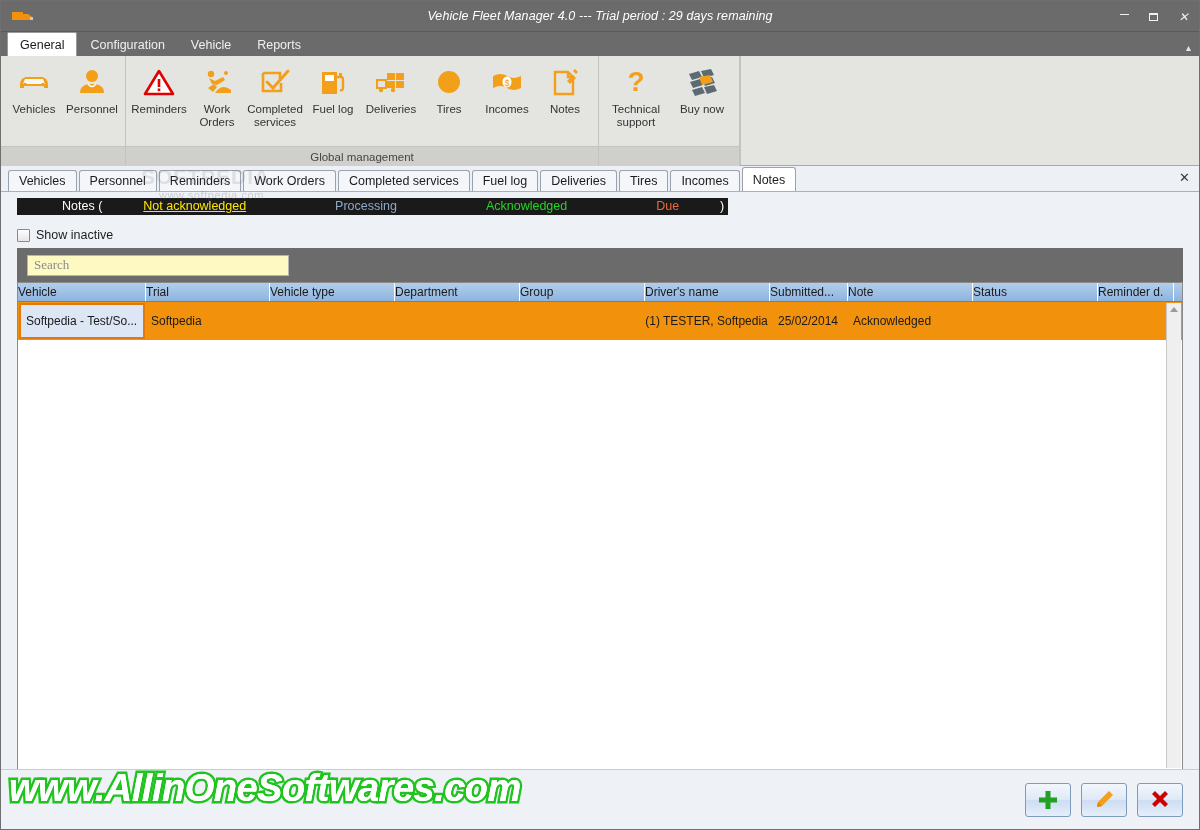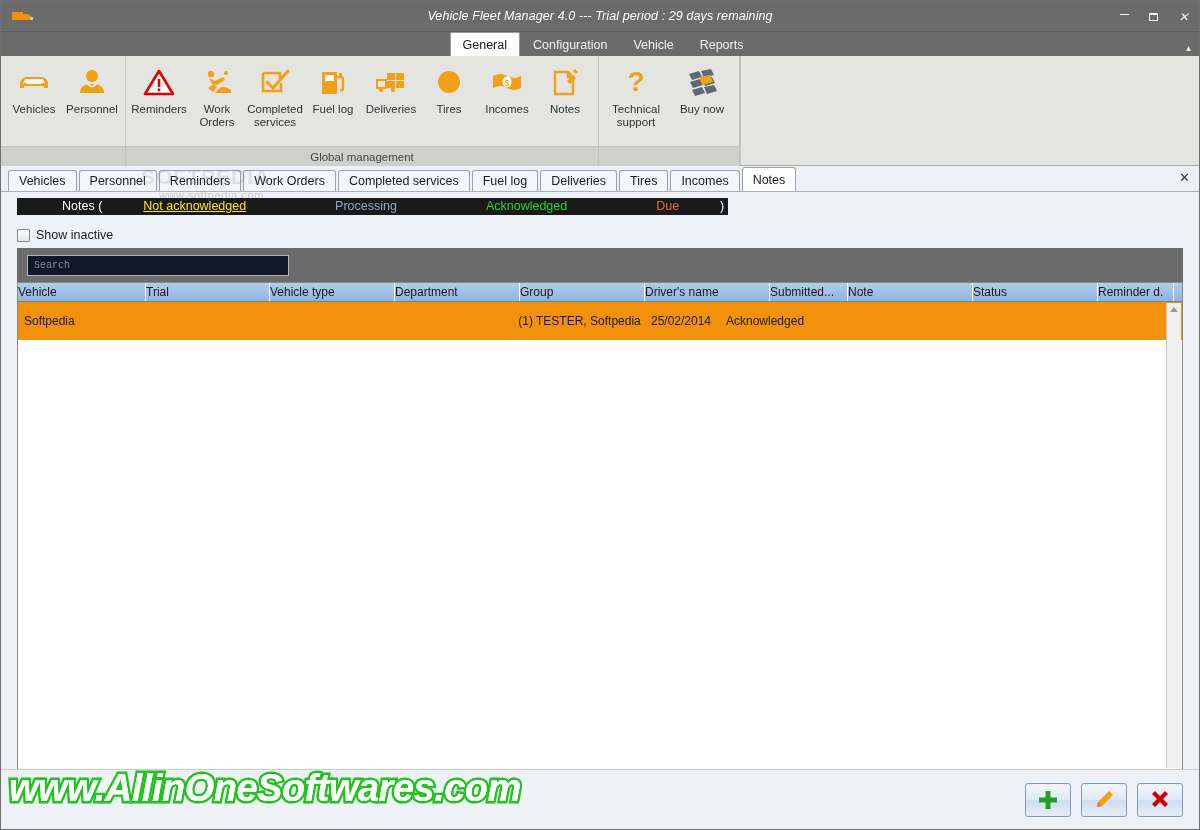--- a/index.html
+++ b/index.html
@@ -61,21 +61,20 @@
   .win-btn.max span { display:block; width:9px; height:8px; border:1px solid #f2f2f2; border-top-width:2px;}
 
   
   .ribbon-tabs {
     height: 24px;
     background: #6b6b6b;
     display: flex;
     align-items: flex-end;
     position: relative;
     padding-left: 6px;
-    justify-content: center;
   }
   .rtab {
     height: 23px;
     padding: 0 13px;
     display: flex; align-items: center;
     color: #f0f0f0;
     font-size: 12.5px;
     white-space: nowrap;
   }
   .rtab.active {
@@ -235,28 +234,28 @@
     right: 16px;
     height: 34px;
     background: #6b6b6b;
     display: flex;
     align-items: center;
     padding-left: 10px;
   }
   .searchinput {
     width: 262px;
     height: 21px;
-    background: #0f172a;
+    background: #fef9c3;
     border: 1px solid #b4b4b4;
-    font-size: 10px;
+    font-size: 13px;
     color: #8c8c8c;
     padding: 0 6px;
     display: flex;
     align-items: center;
-    font-family: Liberation Mono, monospace;
+    font-family: Liberation Serif, serif;
   }
 
   .gridwrap {
     position: absolute;
     left: 16px; right: 16px;
     top: 90px;
     bottom: 22px;
     background: #ffffff;
     border: 1px solid #8a8a8a;
     overflow: hidden;
@@ -639,20 +638,21 @@
         <div class="gh" style="width:125px">Group</div>
         <div class="gh" style="width:125px">Driver's name</div>
         <div class="gh" style="width:78px">Submitted...</div>
         <div class="gh" style="width:125px">Note</div>
         <div class="gh" style="width:125px">Status</div>
         <div class="gh" style="width:76px">Reminder d.</div>
       </div>
 
       <div class="grid-body">
         <div class="grid-row">
+          <div class="gc focus" style="width:126px">Softpedia - Test/So...</div>
           <div class="gc pad" style="width:124px">Softpedia</div>
           <div class="gc pad" style="width:125px"></div>
           <div class="gc pad" style="width:125px"></div>
           <div class="gc pad" style="width:125px"></div>
           <div class="gc ctr" style="width:125px">(1) TESTER, Softpedia</div>
           <div class="gc ctr" style="width:78px">25/02/2014</div>
           <div class="gc pad" style="width:125px">Acknowledged</div>
           <div class="gc pad" style="width:76px"></div>
         </div>
       </div>

